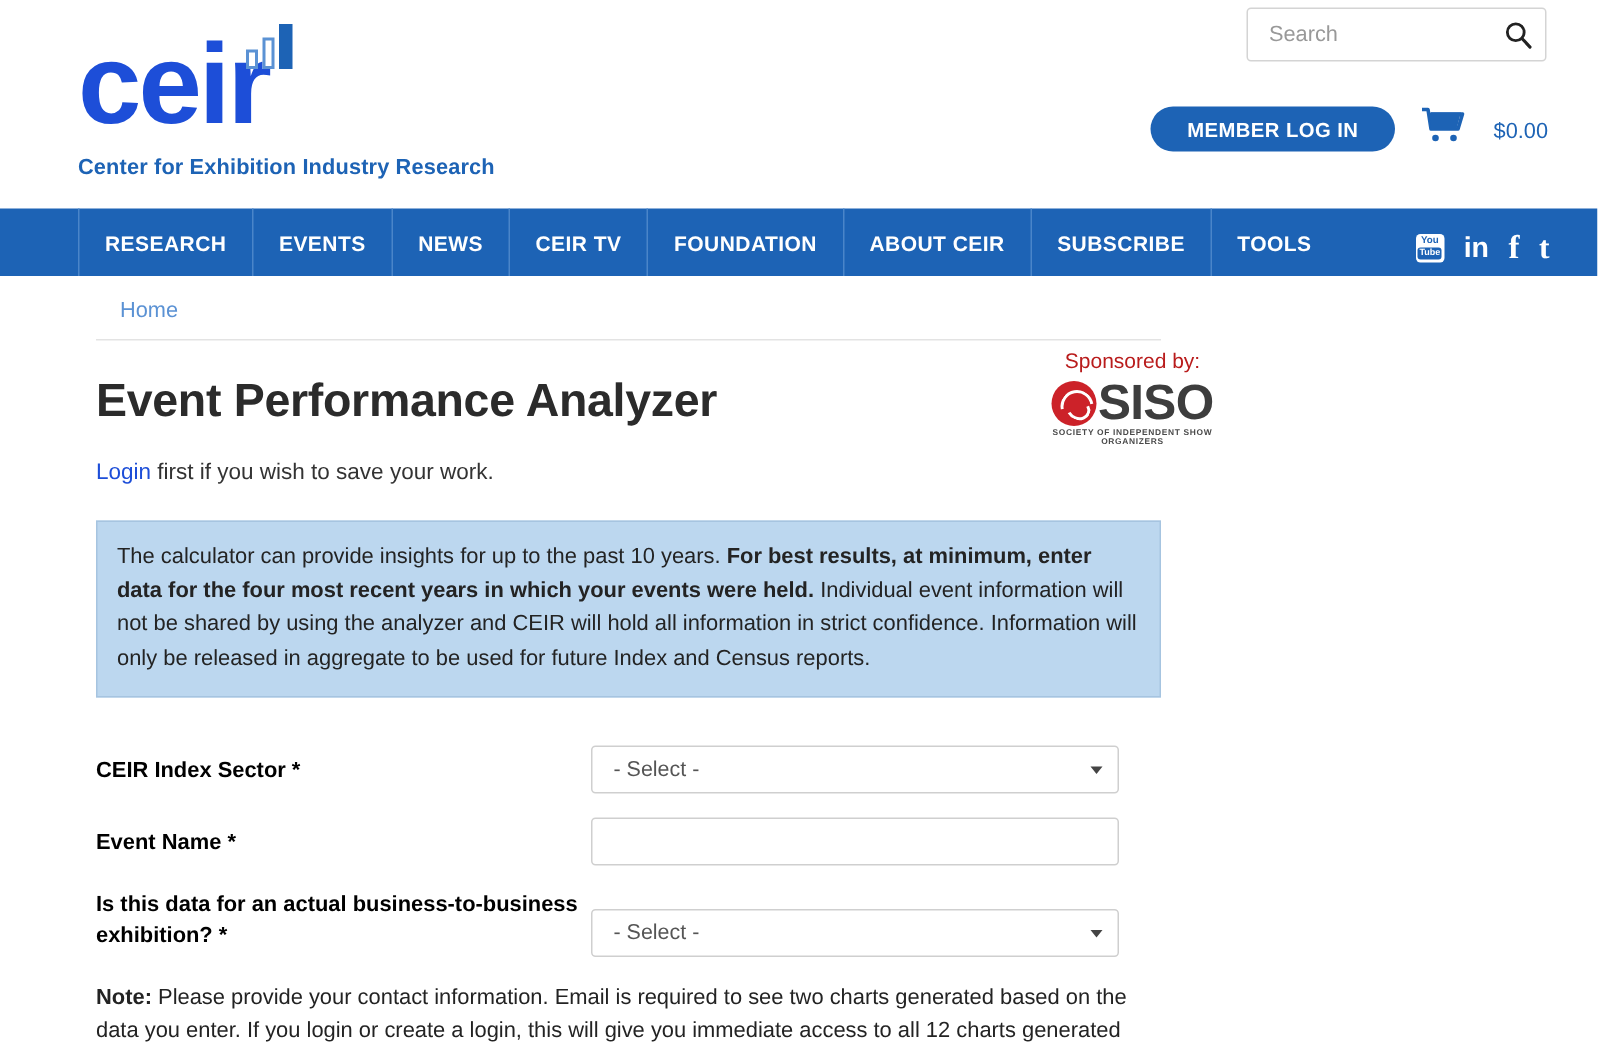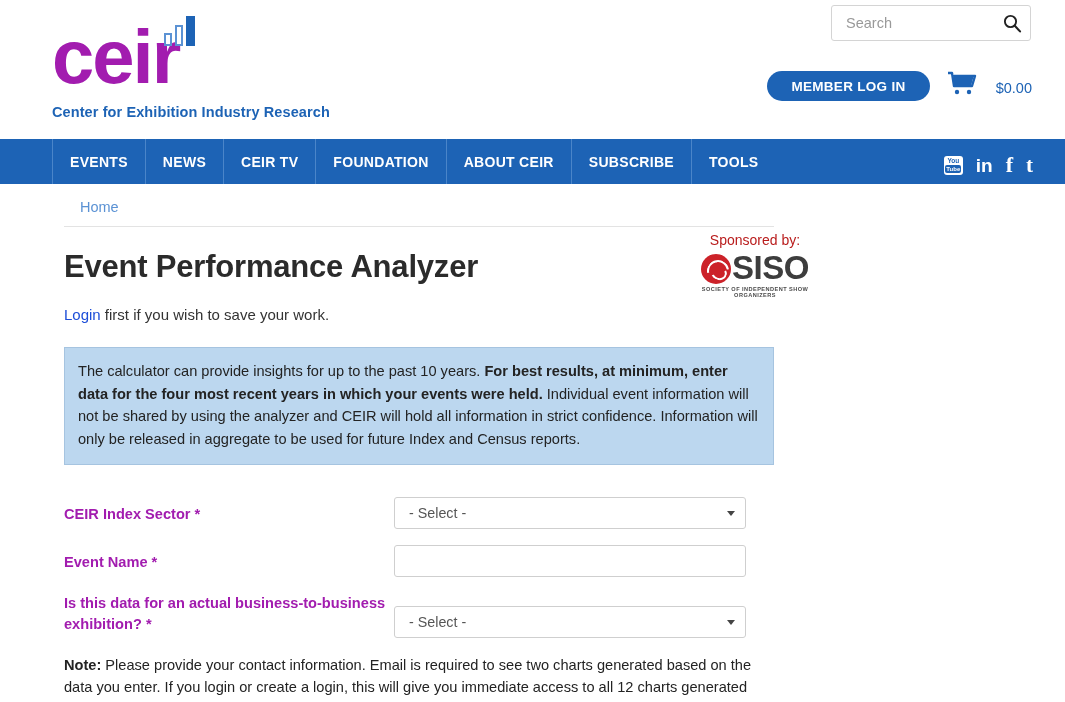--- a/index.html
+++ b/index.html
@@ -25,21 +25,21 @@
     width: 300px;
   }
   .logo-mark {
     position: relative;
     height: 78px;
   }
   .logo-text {
     font-family: "Liberation Sans", sans-serif;
     font-size: 76px;
     font-weight: bold;
-    color: #a21caf;
+    color: #1d4ed8;
     letter-spacing: -2px;
     line-height: 78px;
     position: absolute;
     left: 0; top: 10px;
   }
   .logo-bars {
     position: absolute;
     left: 112px;
     top: 8px;
     width: 34px;
@@ -315,21 +315,21 @@
   .form-row {
     display: flex;
     align-items: flex-start;
     margin-bottom: 16px;
   }
   .form-label {
     width: 330px;
     flex: none;
     font-size: 14.6px;
     font-weight: bold;
-    color: #a21caf;
+    color: #000000;
     line-height: 21px;
     padding-top: 7px;
   }
   .form-field { flex: 1; position: relative; }
   .select-ctl {
     width: 352px;
     height: 32px;
     border: 1px solid #cfcfcf;
     border-radius: 3px;
     background: #fff;
@@ -407,20 +407,21 @@
       <path d="M2 3 h4 l2 13 h18 l3 -10 h-21" fill="none" stroke="#1d63b5" stroke-width="2.4" stroke-linejoin="round"></path>
       <path d="M7 5 h21 l-3 11 h-17 z" fill="#1d63b5"></path>
       <circle cx="11" cy="22" r="2.2" fill="#1d63b5"></circle>
       <circle cx="23" cy="22" r="2.2" fill="#1d63b5"></circle>
     </svg>
   </span>
   <span class="cart-amount">$0.00</span>
 </div>
 
 <div class="nav">
+  <div class="nav-item">RESEARCH</div>
   <div class="nav-item">EVENTS</div>
   <div class="nav-item">NEWS</div>
   <div class="nav-item">CEIR TV</div>
   <div class="nav-item">FOUNDATION</div>
   <div class="nav-item">ABOUT CEIR</div>
   <div class="nav-item">SUBSCRIBE</div>
   <div class="nav-item">TOOLS</div>
 
   <div class="social">
     <span class="yt-icon">

